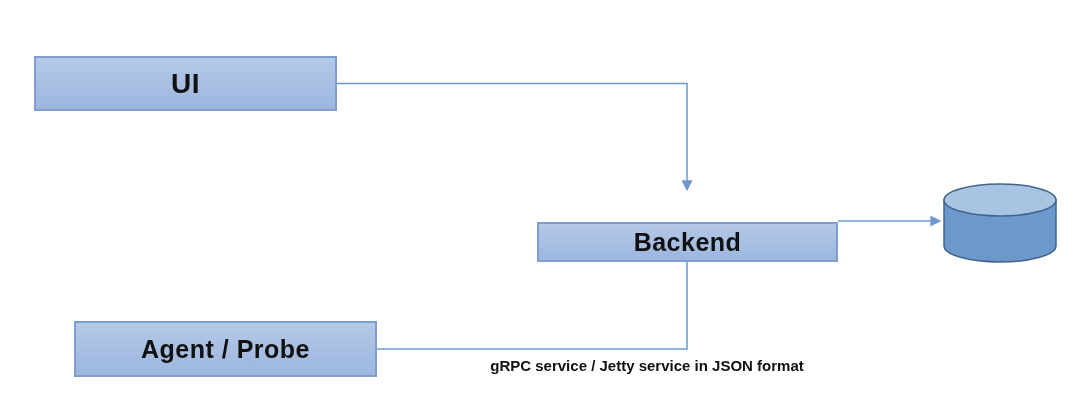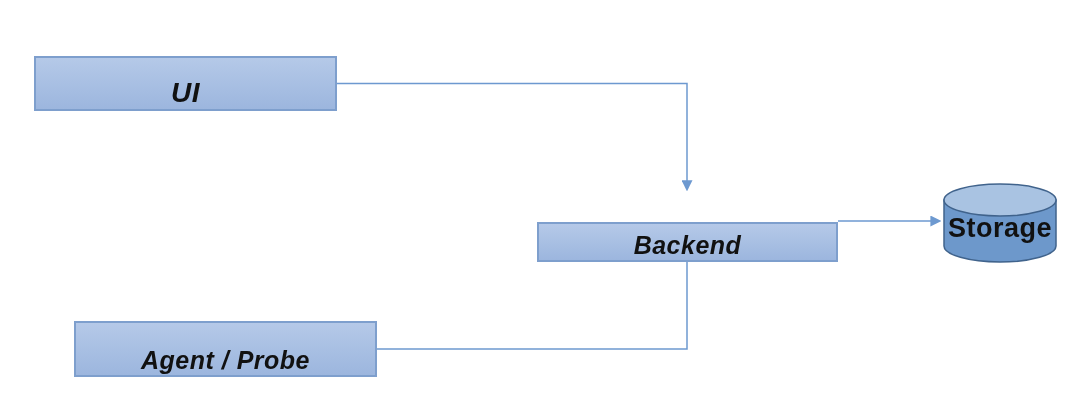--- a/index.html
+++ b/index.html
@@ -43,28 +43,27 @@
     stroke-width: 1.5;
   }
   .cyl-top {
     fill: var(--cylinderTop);
     stroke: var(--cylinderBorder);
     stroke-width: 1.5;
   }
   .node {
     position: absolute;
     display: flex;
-    align-items: flex-end;
+    align-items: center;
     justify-content: center;
     background: linear-gradient(180deg, var(--nodeFillTop) 0%, var(--nodeFillBottom) 100%);
     border: 2px solid var(--nodeBorder);
     color: var(--text);
     font-weight: bold;
     letter-spacing: 0.5px;
-    font-style: italic;
   }
   #node-ui      { left: 34px;  top: 56px;  width: 303px; height: 55px; font-size: 28px; }
   #node-backend { left: 537px; top: 191px; width: 301px; height: 40px; font-size: 25px; margin-top: 31px; }
   #node-agent   { left: 34px;  top: 321px; width: 303px; height: 56px; font-size: 25px; margin-left: 40px; }
   .storage-label {
     position: absolute;
     left: 1000px;
     top: 228px;
     transform: translate(-50%, -50%);
     font-size: 27px;
@@ -110,17 +109,17 @@
   </div>
 
   <div class="node" id="node-backend">
     <span>Backend</span>
   </div>
 
   <div class="node" id="node-agent">
     <span>Agent / Probe</span>
   </div>
 
-  <div class="storage-label">Storage</div>
 
 
+  <div class="edge-label" id="edge-label-bottom">gRPC service / Jetty service in JSON format</div>
 
 </div>
 
 </body></html>

